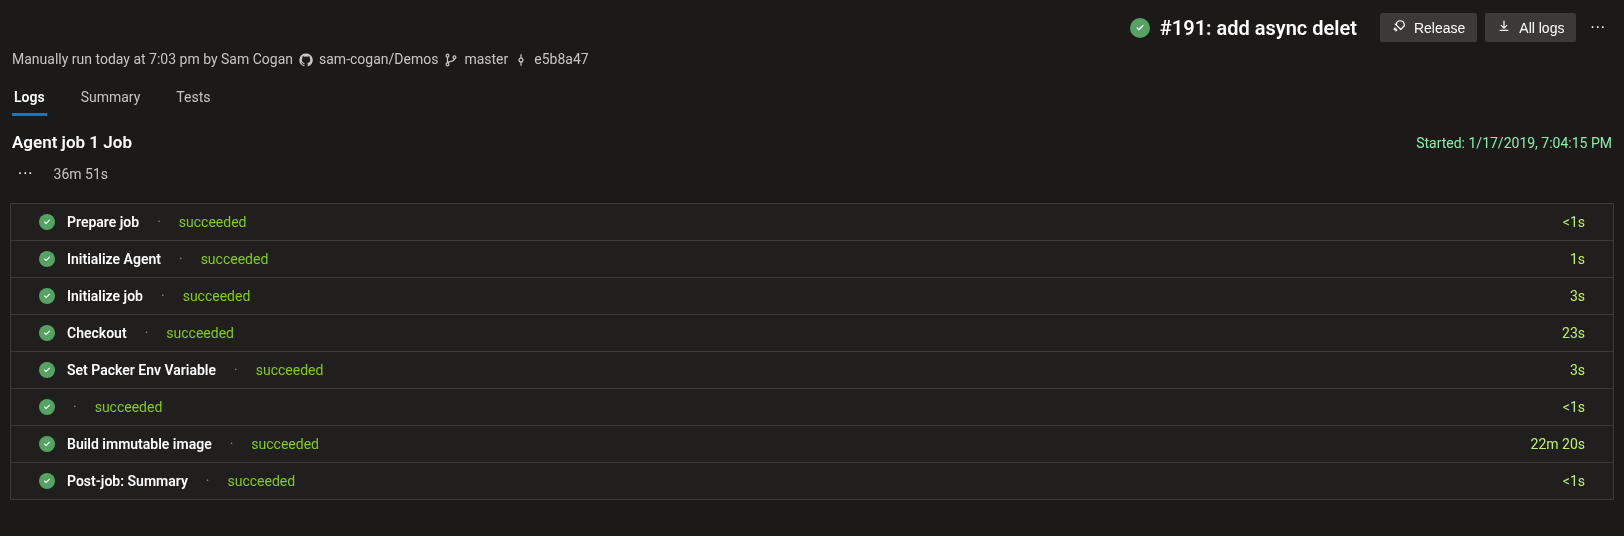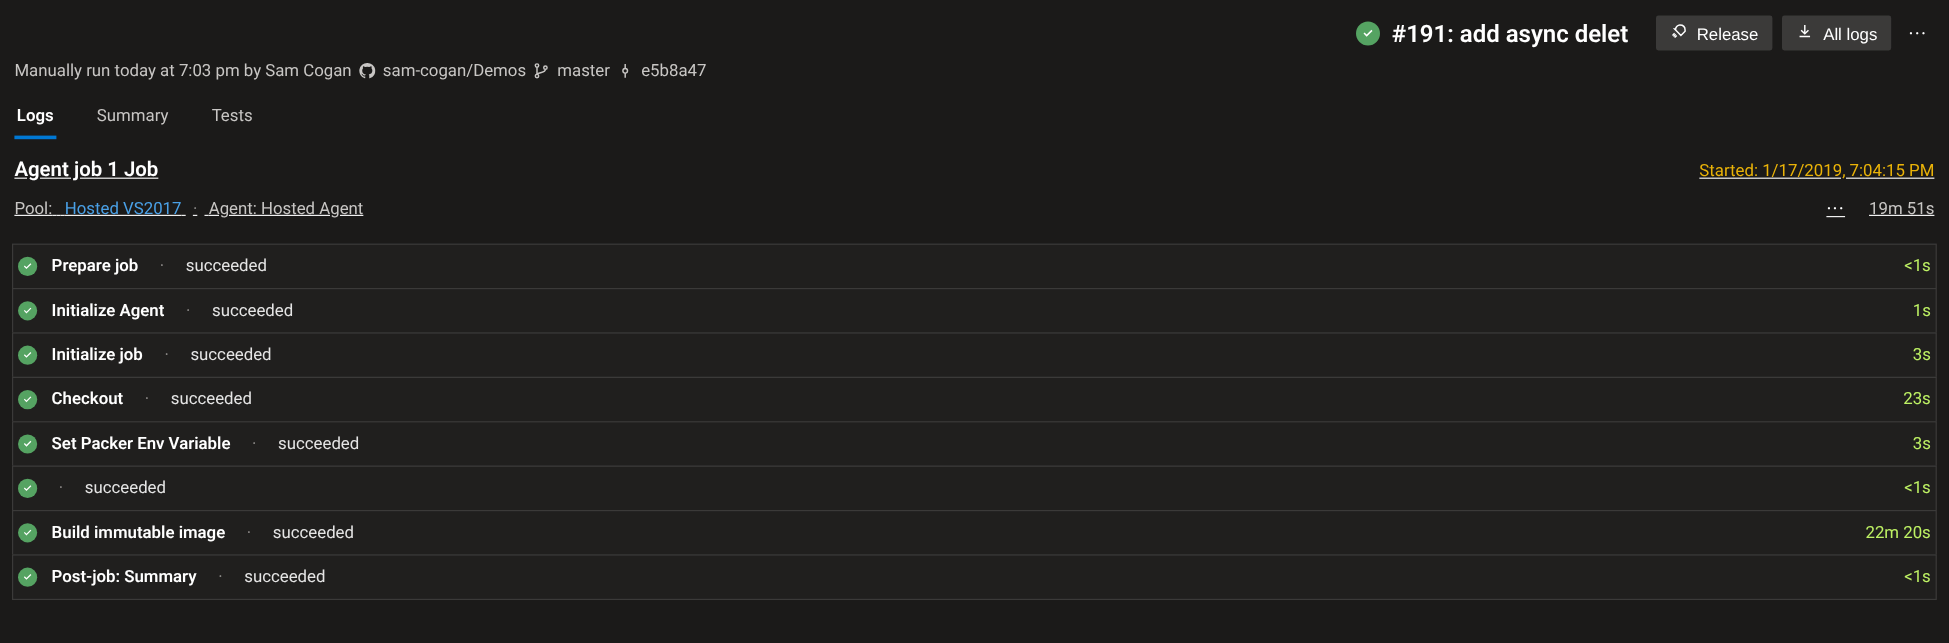--- a/index.html
+++ b/index.html
@@ -93,34 +93,33 @@
     font-size: 14px;
     border-bottom: 3px solid transparent;
   }
   .tab.active {
     color: #ffffff;
     font-weight: 600;
     border-bottom: 3px solid #0078d4;
   }
   .job-header {
     padding: 10px 12px 6px 12px;
-    text-decoration: underline;
   }
   .job-title-row {
     display: flex;
     justify-content: space-between;
     align-items: baseline;
   }
   .job-title {
     font-size: 17px;
     font-weight: 600;
     color: #ffffff;
   }
   .started {
-    color: #eab308;
+    color: #86efac;
     font-size: 14px;
   }
   .pool-row {
     display: flex;
     justify-content: space-between;
     align-items: center;
     margin-top: 6px;
     color: #c8c6c4;
     font-size: 14px;
   }
@@ -133,21 +132,21 @@
   }
   .steps {
     padding: 8px 10px 10px 10px;
   }
   .step-row {
     display: flex;
     align-items: center;
     justify-content: space-between;
     background: #201f1e;
     border: 1px solid #3b3a39;
-    padding: 10px 4px;
+    padding: 10px 28px;
     margin-top: -1px;
   }
   .step-row:first-child { margin-top: 0; }
   .step-left {
     display: flex;
     align-items: center;
     gap: 12px;
   }
   .step-status {
     width: 16px;
@@ -162,21 +161,21 @@
   .step-status svg { width: 10px; height: 10px; }
   .step-name {
     color: #ffffff;
     font-weight: 600;
   }
   .sep {
     color: #8a8886;
     margin: 0 6px;
   }
   .succeeded {
-    color: #e5e5e5;
+    color: #84cc16;
     text-align: center;
   }
   .step-right {
     color: #bef264;
   }
 </style>
 </head>
 <body>
 
 <div class="header">
@@ -251,32 +250,25 @@
     <div class="tab">Tests</div>
   </div>
 </div>
 
 <div class="job-header">
   <div class="job-title-row">
     <span class="job-title">Agent job 1 Job</span>
     <span class="started">Started: 1/17/2019, 7:04:15 PM</span>
   </div>
   <div class="pool-row">
-    <span>
-      <span>Pool:</span>
-      <span>&nbsp;</span>
-      <span class="pool-link">Hosted VS2017</span>
-      <span class="sep">·</span>
-      <span>Agent: Hosted Agent</span>
-    </span>
     <span class="duration-right">
       <span class="more-btn">
         <span>···</span>
       </span>
-      <span>19m 51s</span>
+      <span>36m 51s</span>
     </span>
   </div>
 </div>
 
 <div class="steps" id="steps-container">
     <div class="step-row">
       <div class="step-left">
         <span class="step-status">
           <svg viewBox="0 0 16 16">
             <path d="M6.5 11.5 L3 8 L4.2 6.8 L6.5 9.1 L11.8 3.8 L13 5 Z" fill="#ffffff"></path>

